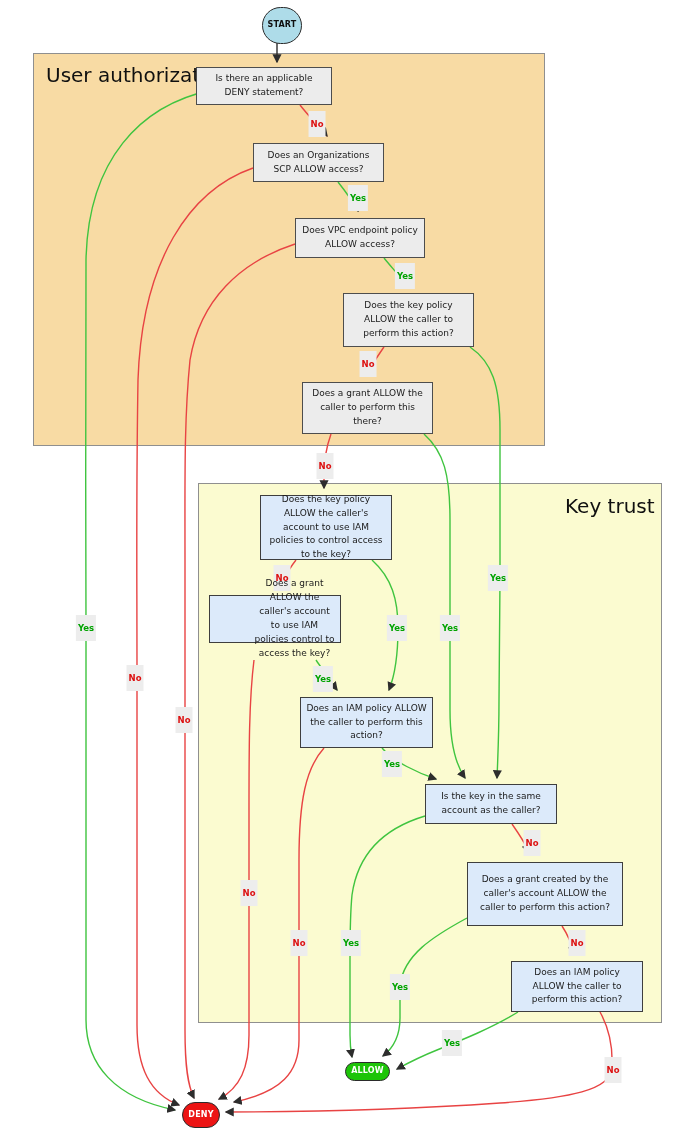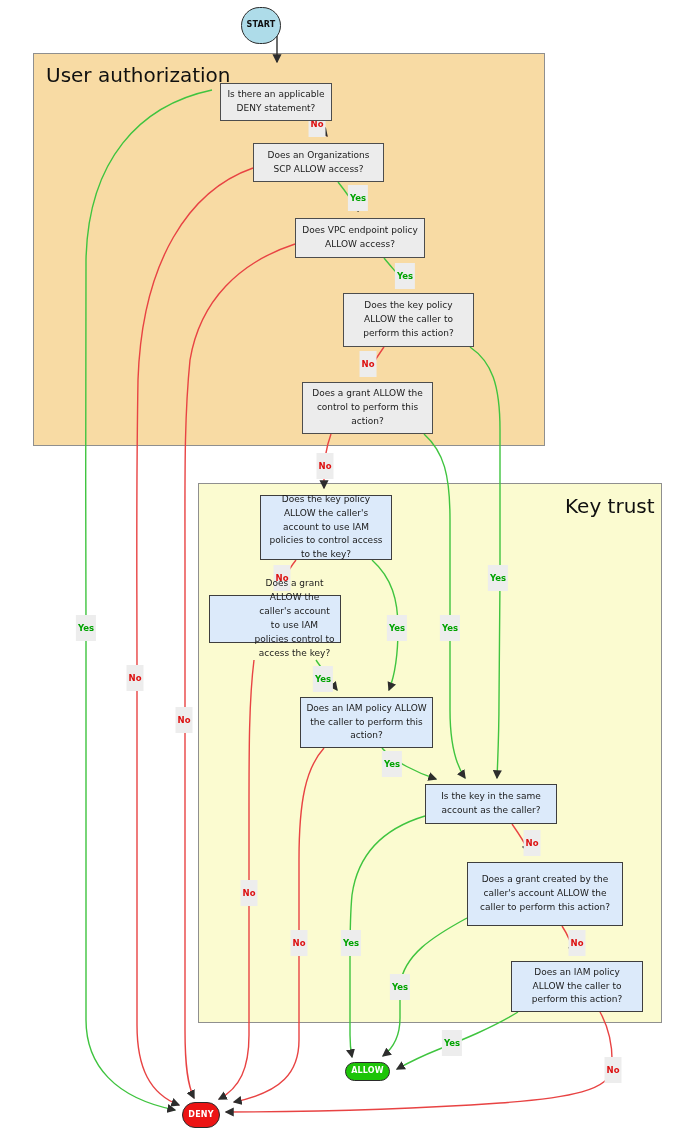--- a/index.html
+++ b/index.html
@@ -101,42 +101,42 @@
   <div class="elabel n" style="left:249px; top:893px;">No</div>
   <div class="elabel y" style="left:392px; top:764px;">Yes</div>
   <div class="elabel n" style="left:299px; top:943px;">No</div>
   <div class="elabel y" style="left:351px; top:943px;">Yes</div>
   <div class="elabel n" style="left:532px; top:843px;">No</div>
   <div class="elabel y" style="left:400px; top:987px;">Yes</div>
   <div class="elabel n" style="left:577px; top:943px;">No</div>
   <div class="elabel y" style="left:452px; top:1043px;">Yes</div>
   <div class="elabel n" style="left:613px; top:1070px;">No</div>
 
-  <div class="node pill start" style="left:241px; top:7px; width:40px; height:37px;text-align:right;">
+  <div class="node pill start" style="left:262px; top:7px; width:40px; height:37px;text-align:right;">
     <span>START</span>
   </div>
 
-  <div class="node decision" style="left:220px; top:67px; width:112px; height:38px;margin-top:16px;">
+  <div class="node decision" style="left:196px; top:67px; width:136px; height:38px;">
     <span>Is there an applicable DENY statement?</span>
   </div>
 
   <div class="node decision" style="left:253px; top:143px; width:131px; height:39px;">
     <span>Does an Organizations SCP ALLOW access?</span>
   </div>
 
   <div class="node decision" style="left:295px; top:218px; width:130px; height:40px;">
     <span>Does VPC endpoint policy ALLOW access?</span>
   </div>
 
   <div class="node decision" style="left:343px; top:293px; width:131px; height:54px;">
     <span>Does the key policy ALLOW the caller to perform this action?</span>
   </div>
 
   <div class="node decision" style="left:302px; top:382px; width:131px; height:52px;">
-    <span>Does a grant ALLOW the control to perform this action?</span>
+    <span>Does a grant ALLOW the caller to perform this there?</span>
   </div>
 
   <div class="node decision blue" style="left:260px; top:495px; width:132px; height:65px;">
     <span>Does the key policy ALLOW the caller's account to use IAM policies to control access to the key?</span>
   </div>
 
   <div class="node decision blue" style="left:209px; top:595px; width:132px; height:48px;padding-left:44px;">
     <span>Does a grant ALLOW the caller's account to use IAM policies control to access the key?</span>
   </div>
 

